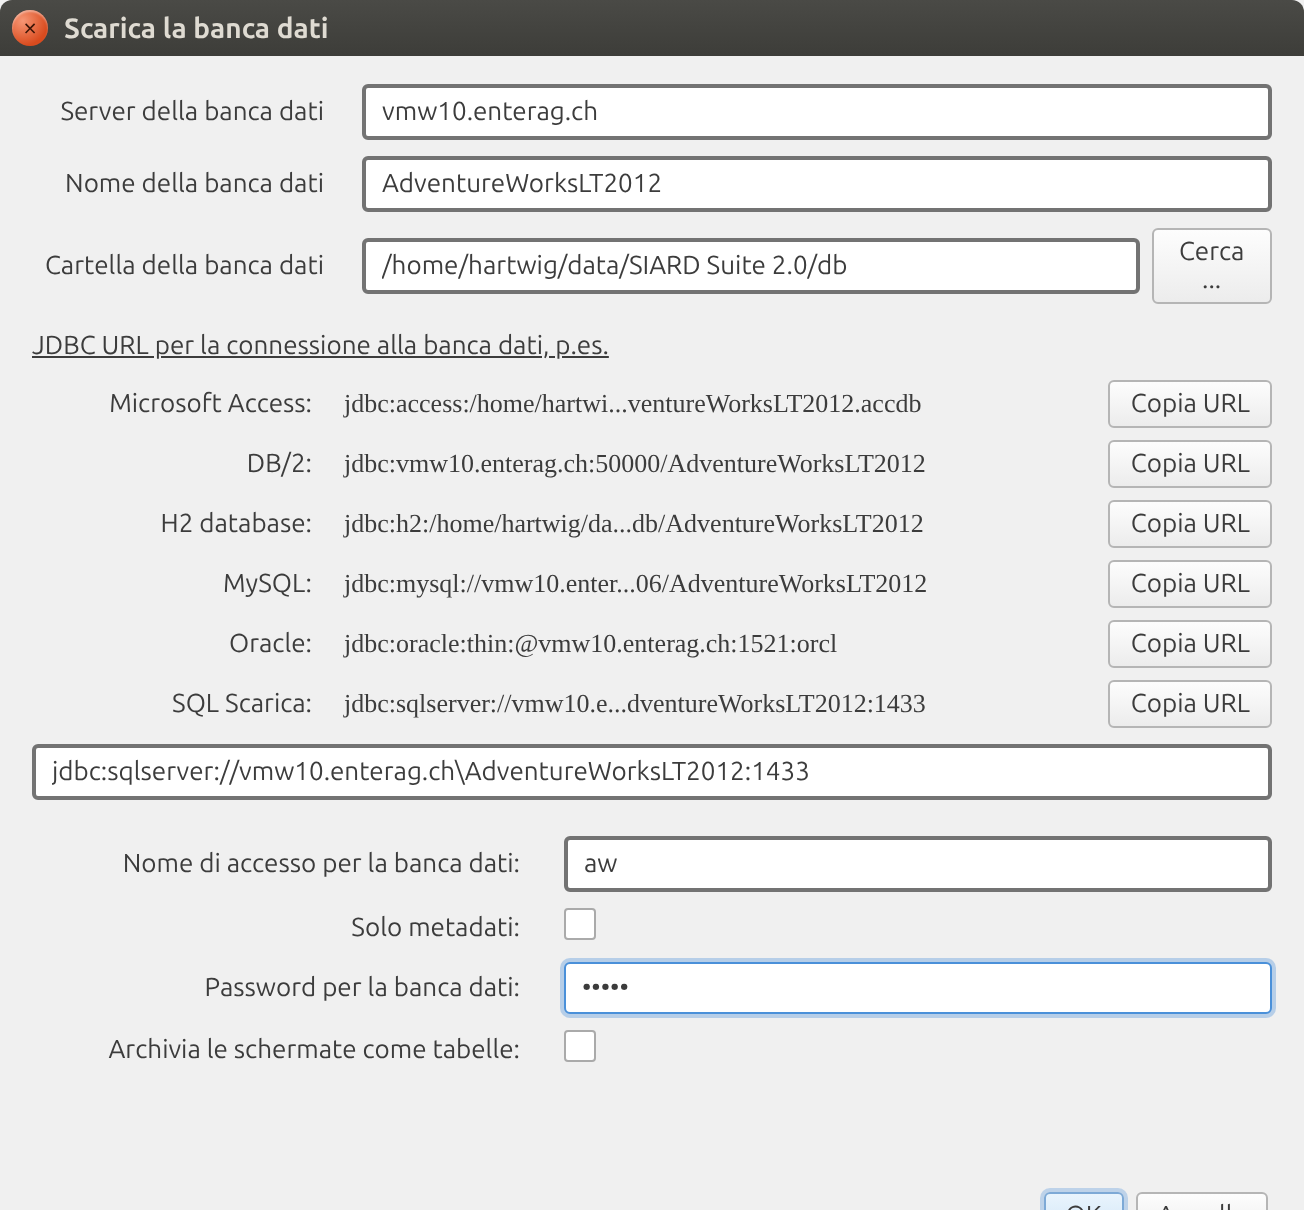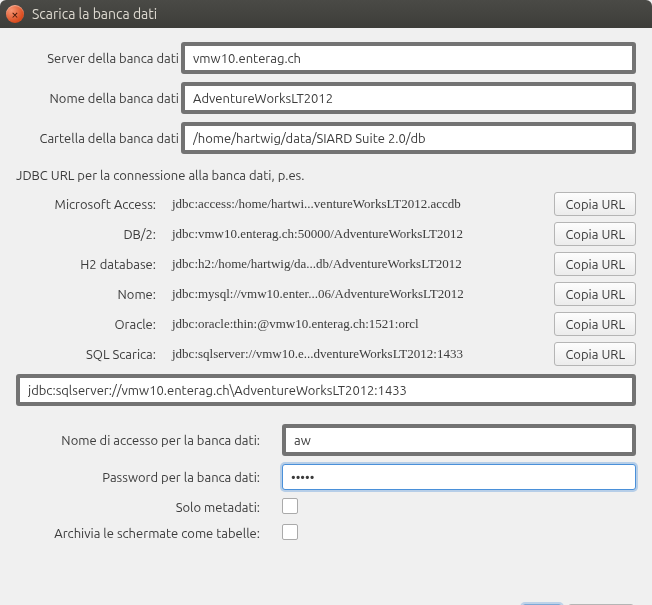--- a/index.html
+++ b/index.html
@@ -33,47 +33,47 @@
     display: flex;
     align-items: center;
     justify-content: center;
     margin-right: 8px;
     color: #3a1406;
     font-weight: normal;
     font-size: 13px;
     box-shadow: inset 0 1px 1px rgba(255,255,255,0.4);
   }
   .title {
-    font-weight: normal;
+    font-weight: bold;
     font-size: 14px;
   }
   .content {
     padding: 14px 16px 14px 16px;
   }
   .row {
     display: flex;
     align-items: center;
     margin-bottom: 8px;
   }
   .label-col {
     width: 165px;
     text-align: right;
-    padding-right: 2px;
+    padding-right: 19px;
     color: #3c3c3c;
   }
   .input-col {
     flex: 1;
     display: flex;
     gap: 6px;
     align-items: center;
   }
   input[type="text"], input[type="password"] {
     width: 100%;
     padding: 5px 8px;
-    border: 4px solid #737373;
+    border: 2px solid #737373;
     border-radius: 3px;
     font-size: 13px;
     font-family: inherit;
     background: #fff;
     color: #3c3c3c;
   }
   .input-focused {
     border: 1px solid #4a90d9 !important;
     box-shadow: 0 0 0 2px rgba(74,144,217,0.35);
   }
@@ -83,20 +83,21 @@
     border-radius: 3px;
     padding: 4px 10px;
     font-size: 13px;
     font-family: inherit;
     color: #3c3c3c;
     cursor: default;
   }
   .section-head {
     margin: 14px 0 10px 0;
     color: #3c3c3c;
+    text-decoration: underline;
   }
   .jdbc-row {
     display: flex;
     align-items: center;
     margin-bottom: 6px;
   }
   .jdbc-label {
     width: 150px;
     text-align: right;
     padding-right: 10px;
@@ -167,20 +168,21 @@
       <div class="label-col">Nome della banca dati</div>
       <div class="input-col">
         <input type="text" value="AdventureWorksLT2012" style="">
       </div>
     </div>
 
     <div class="row">
       <div class="label-col">Cartella della banca dati</div>
       <div class="input-col">
         <input type="text" value="/home/hartwig/data/SIARD Suite 2.0/db" style="">
+        <button class="btn">Cerca ...</button>
       </div>
     </div>
 
     <div class="section-head">JDBC URL per la connessione alla banca dati, p.es.</div>
 
     <div id="jdbc-rows">
         <div class="jdbc-row">
           <div class="jdbc-label">Microsoft Access:</div>
           <div class="jdbc-url">jdbc:access:/home/hartwi...ventureWorksLT2012.accdb</div>
           <button class="btn jdbc-btn">Copia URL</button>
@@ -189,21 +191,21 @@
           <div class="jdbc-label">DB/2:</div>
           <div class="jdbc-url">jdbc:vmw10.enterag.ch:50000/AdventureWorksLT2012</div>
           <button class="btn jdbc-btn">Copia URL</button>
         </div>
         <div class="jdbc-row">
           <div class="jdbc-label">H2 database:</div>
           <div class="jdbc-url">jdbc:h2:/home/hartwig/da...db/AdventureWorksLT2012</div>
           <button class="btn jdbc-btn">Copia URL</button>
         </div>
         <div class="jdbc-row">
-          <div class="jdbc-label">Nome:</div>
+          <div class="jdbc-label">MySQL:</div>
           <div class="jdbc-url">jdbc:mysql://vmw10.enter...06/AdventureWorksLT2012</div>
           <button class="btn jdbc-btn">Copia URL</button>
         </div>
         <div class="jdbc-row">
           <div class="jdbc-label">Oracle:</div>
           <div class="jdbc-url">jdbc:oracle:thin:@vmw10.enterag.ch:1521:orcl</div>
           <button class="btn jdbc-btn">Copia URL</button>
         </div>
         <div class="jdbc-row">
           <div class="jdbc-label">SQL Scarica:</div>
@@ -217,30 +219,30 @@
     </div>
 
     <div class="cred-row">
       <div class="cred-label">Nome di accesso per la banca dati:</div>
       <div class="cred-input">
         <input type="text" value="aw" style="">
       </div>
     </div>
 
     <div class="cred-row">
+      <div class="cred-label">Solo metadati:</div>
+      <div class="cred-input">
+        <span class="checkbox"></span>
+      </div>
+    </div>
+
+    <div class="cred-row">
       <div class="cred-label">Password per la banca dati:</div>
       <div class="cred-input">
         <input type="text" class="input-focused" value="•••••" style="">
-      </div>
-    </div>
-
-    <div class="cred-row">
-      <div class="cred-label">Solo metadati:</div>
-      <div class="cred-input">
-        <span class="checkbox"></span>
       </div>
     </div>
 
     <div class="cred-row">
       <div class="cred-label">Archivia le schermate come tabelle:</div>
       <div class="cred-input">
         <span class="checkbox"></span>
       </div>
     </div>
 

